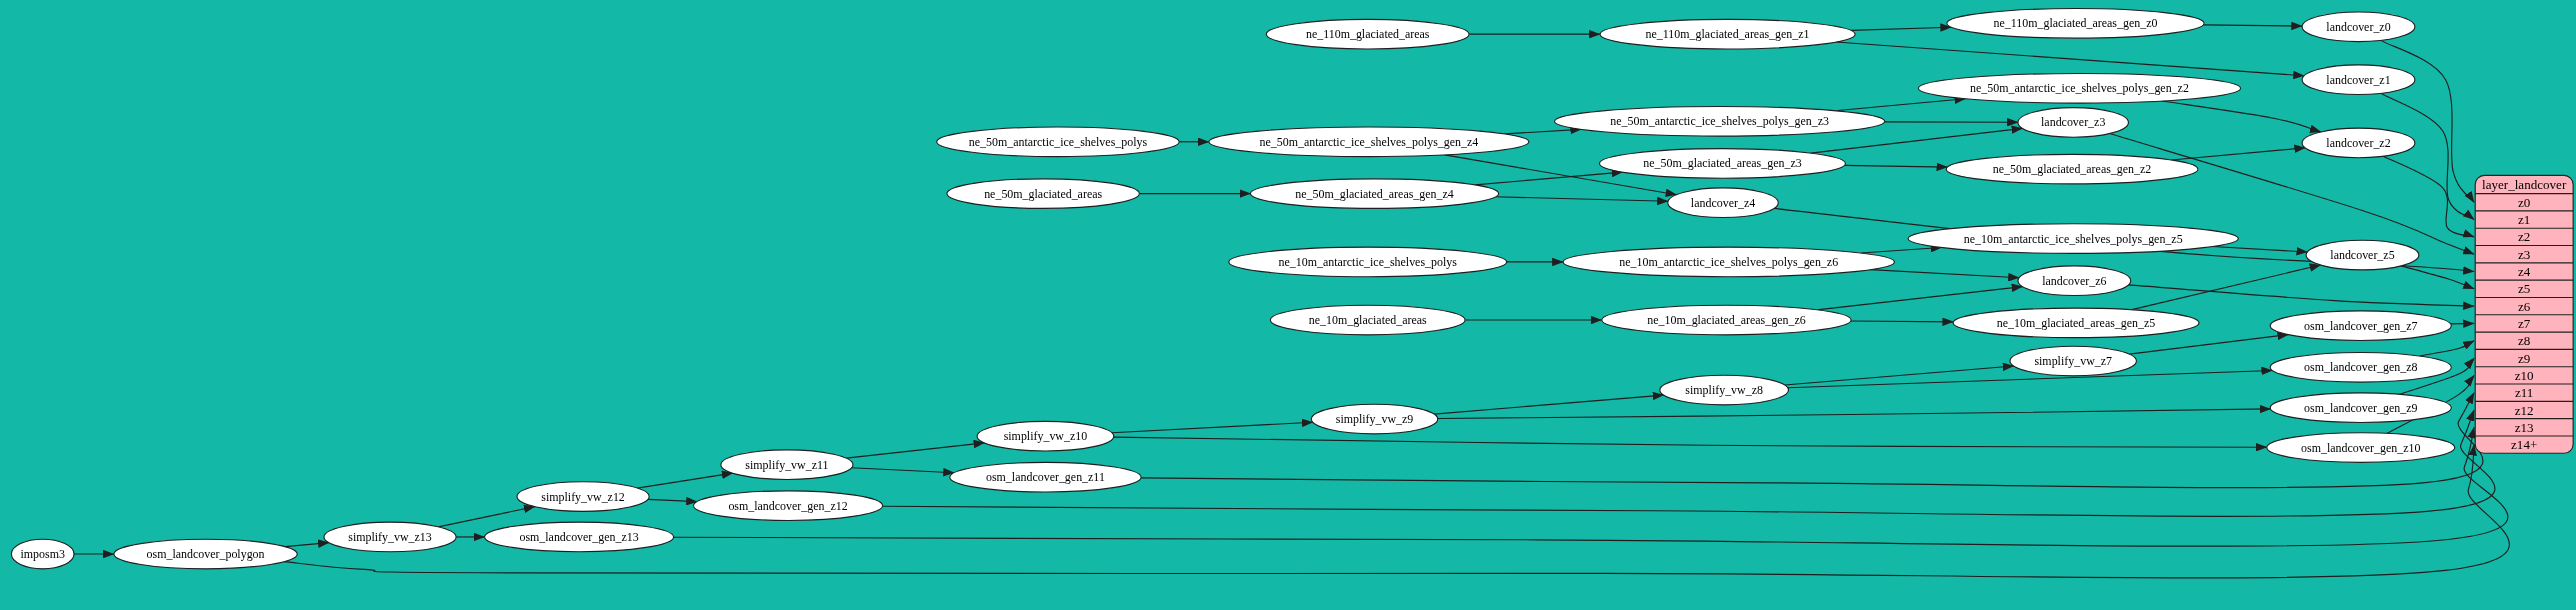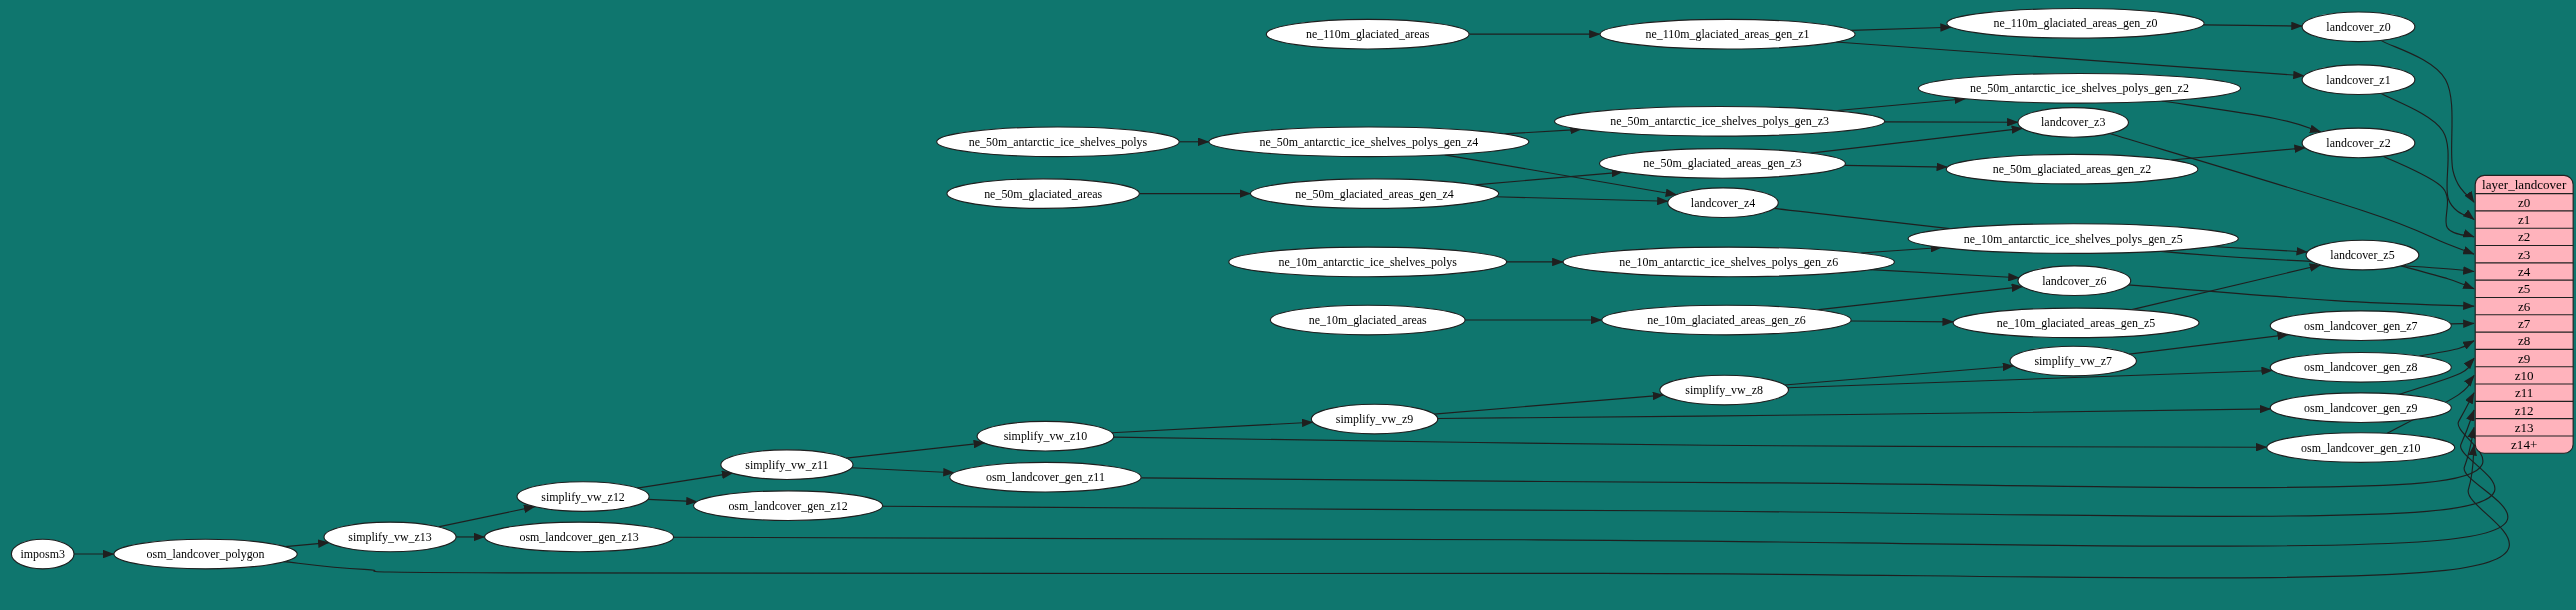--- a/index.html
+++ b/index.html
@@ -1,20 +1,20 @@
 <!DOCTYPE html>
 <html style="font-size:9px"><head>
 <meta charset="utf-8">
 <style>
   html, body { margin: 0; padding: 0; background: #ffffff; }
   .stage {
     position: relative;
     width: 2576px;
     height: 611px;
-    background: #0f766e;
+    background: #14b8a6;
     font-family: "Liberation Serif", "DejaVu Serif", serif;
   }
   svg { display: block; }
   text {
     font-family: "Liberation Serif", "DejaVu Serif", serif;
     fill: #000000;
   }
   .node-label { font-size: 21px; }
   .table-label { font-size: 23px; }
 </style>

